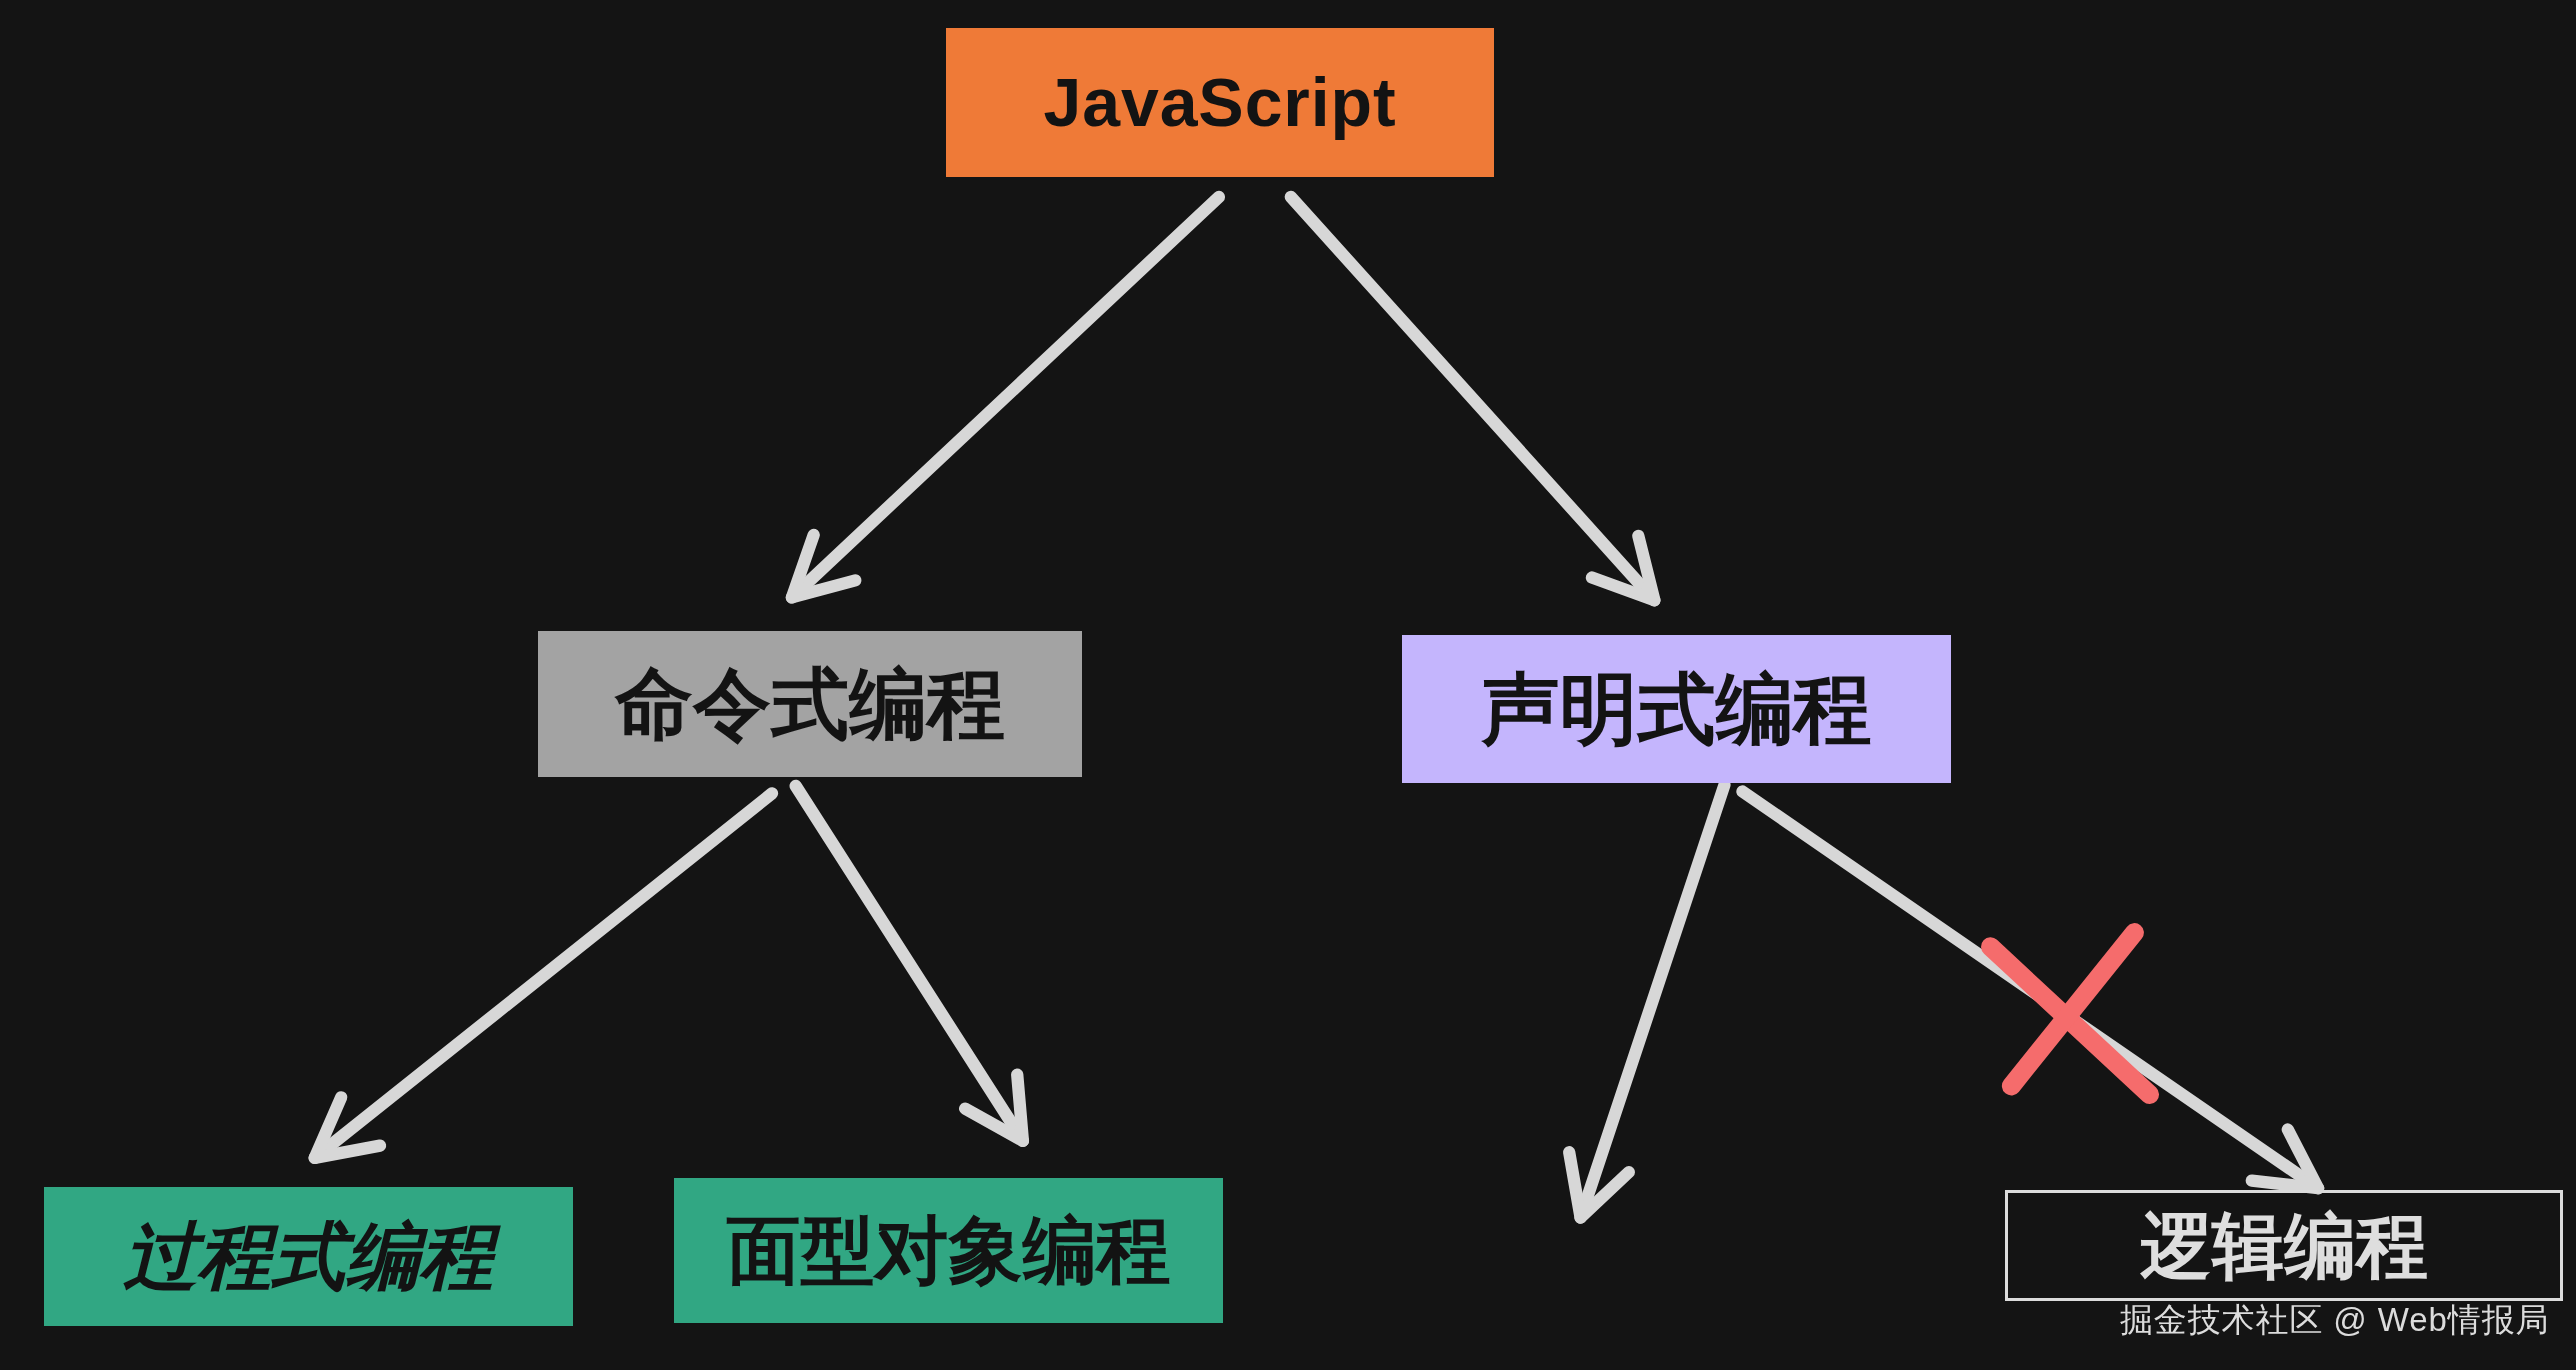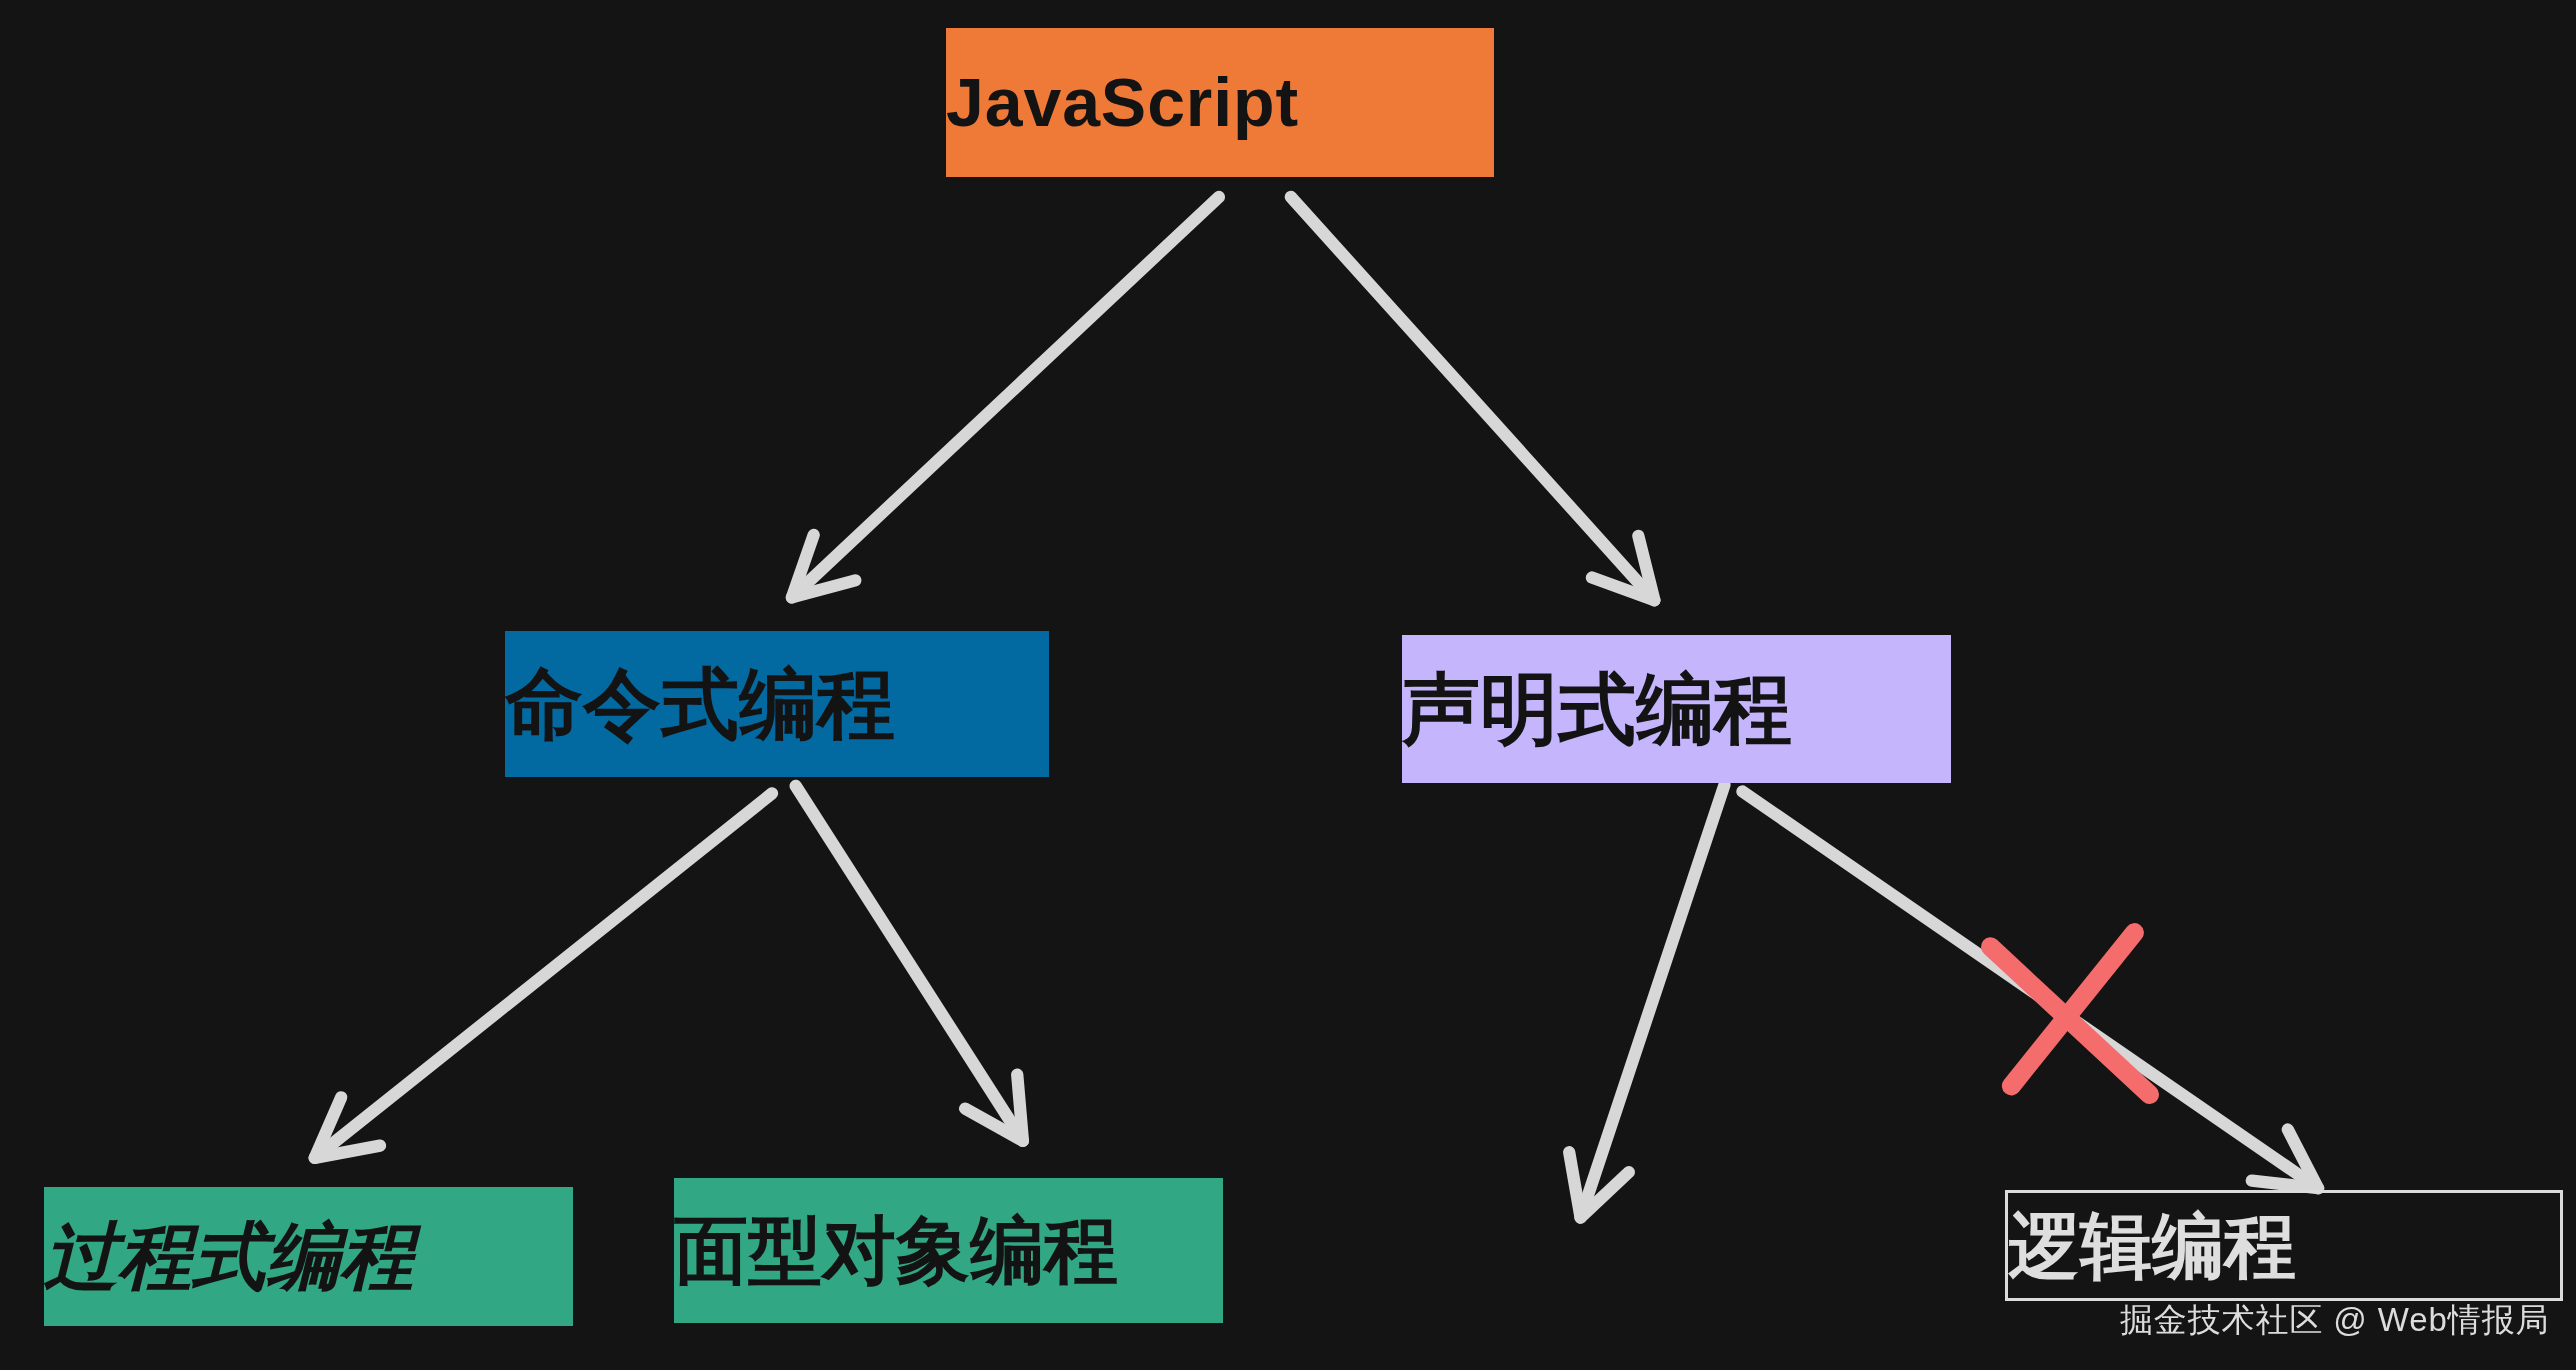--- a/index.html
+++ b/index.html
@@ -18,20 +18,21 @@
     position: absolute;
     left: 0; top: 0;
     width: 2576px;
     height: 1370px;
     pointer-events: none;
   }
   .node {
     position: absolute;
     display: flex;
     align-items: center;
+    justify-content: center;
     box-sizing: border-box;
     line-height: 1;
     white-space: nowrap;
   }
   .node span { display: block; }
   .node-root {
     left: 946px; top: 27.5px; width: 548px; height: 149px;
     font-size: 68px; font-weight: 600; letter-spacing: 0.9px;
   }
   .node-l2 { font-size: 78px; font-weight: 700; }
@@ -98,21 +99,21 @@
     <g fill="none" stroke-width="20" stroke-linecap="round" stroke="#F56C6C">
       <line x1="2102" y1="1000" x2="2270" y2="1156"></line>
       <line x1="2254" y1="985" x2="2124" y2="1147"></line>
     </g>
   </svg>
 
   <div class="node node-root" style="background-color: rgb(239, 122, 55);">
     <span style="color: rgb(19, 19, 19);">JavaScript</span>
   </div>
 
-  <div class="node node-l2 node-imperative" style="background-color: #0369a1;">
+  <div class="node node-l2 node-imperative" style="background-color: #a3a3a3; margin-left: 33px;">
     <span style="color: rgb(19, 19, 19);">命令式编程</span>
   </div>
 
   <div class="node node-l2 node-declarative" style="background-color: #c4b5fd;">
     <span style="color: rgb(19, 19, 19);">声明式编程</span>
   </div>
 
   <div class="node node-l3 node-procedural" style="background-color: rgb(49, 167, 131);">
     <span style="color: rgb(19, 19, 19);">过程式编程</span>
   </div>

